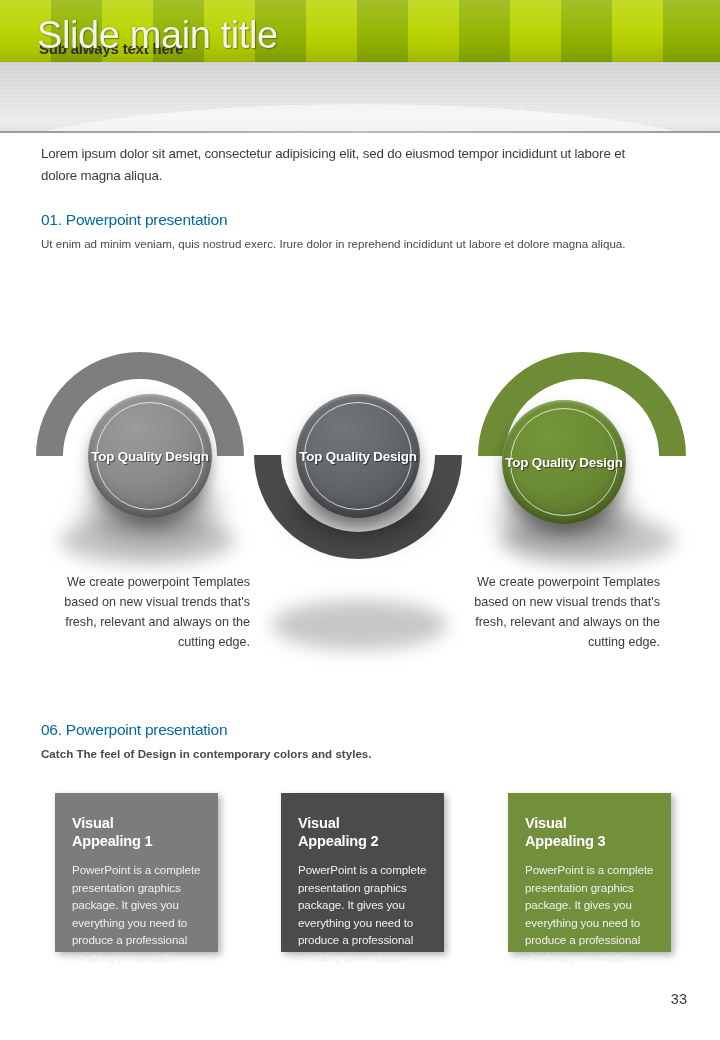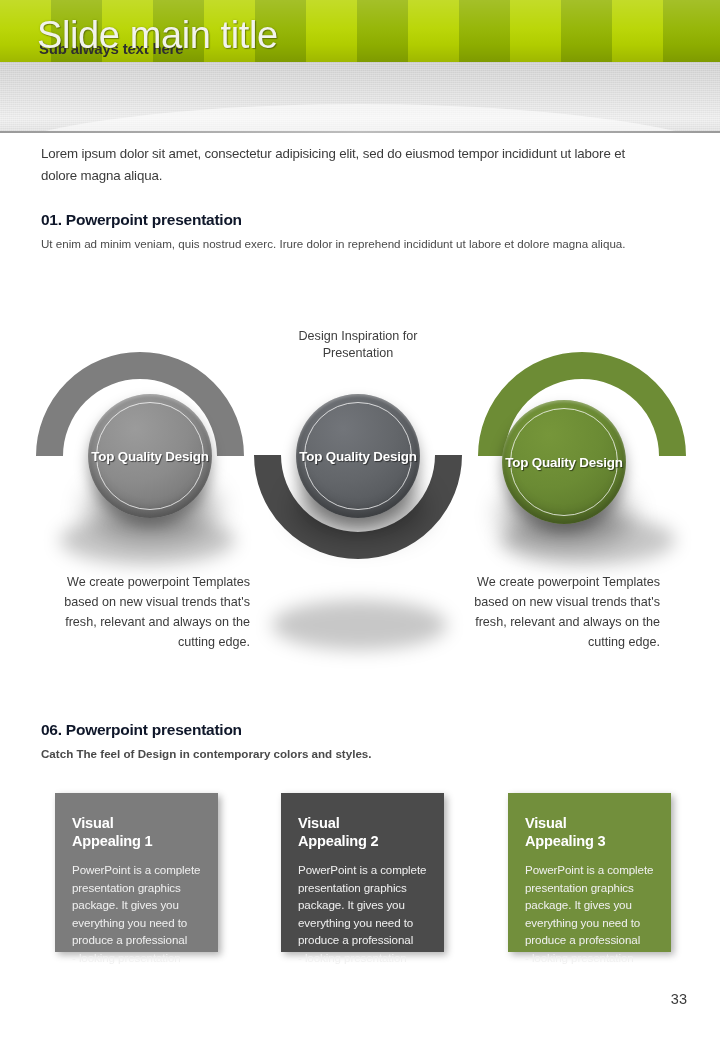--- a/index.html
+++ b/index.html
@@ -99,22 +99,22 @@
     left: 41px; top: 143px;
     width: 600px;
     font-size: 13.3px;
     line-height: 22px;
     color: #3b3b3b;
     letter-spacing: -0.15px;
   }
   .sec-head {
     position: absolute;
     font-size: 15.5px;
-    font-weight: bold;
-    color: #0f172a;
+    font-weight: normal;
+    color: #0369a1;
     letter-spacing: -0.25px;
   }
   .sec-head.s1 { left: 41px; top: 211px; }
   .sec-head.s2 { left: 41px; top: 721px; }
   .sec-sub {
     position: absolute;
     font-size: 11.6px;
     color: #4a4a4a;
     line-height: 17px;
   }
@@ -318,22 +318,20 @@
 <div class="subtitle-text">Sub always text here</div>
 <div class="subtitle-rule"></div>
 
 <div class="intro">Lorem ipsum dolor sit amet, consectetur adipisicing elit, sed do eiusmod tempor incididunt ut labore et dolore magna aliqua.</div>
 
 <div class="sec-head s1">01. Powerpoint presentation</div>
 <div class="sec-sub s1">Ut enim ad minim veniam, quis nostrud exerc. Irure dolor in reprehend incididunt ut labore et dolore magna aliqua.</div>
 
 <div class="diagram">
 
-  <div class="diagram-caption">Design Inspiration
-for Presentation</div>
 
   <div class="arc-shadow" style="left:60px; top:215px; width:175px; height:50px;"></div>
   <div class="arc-shadow" style="left:272px; top:300px; width:175px; height:50px;"></div>
   <div class="arc-shadow" style="left:500px; top:215px; width:175px; height:50px;"></div>
 
   <div class="ring ring-grey ring-g1">
     <div class="half top">
       <div class="inner"></div>
     </div>
   </div>

